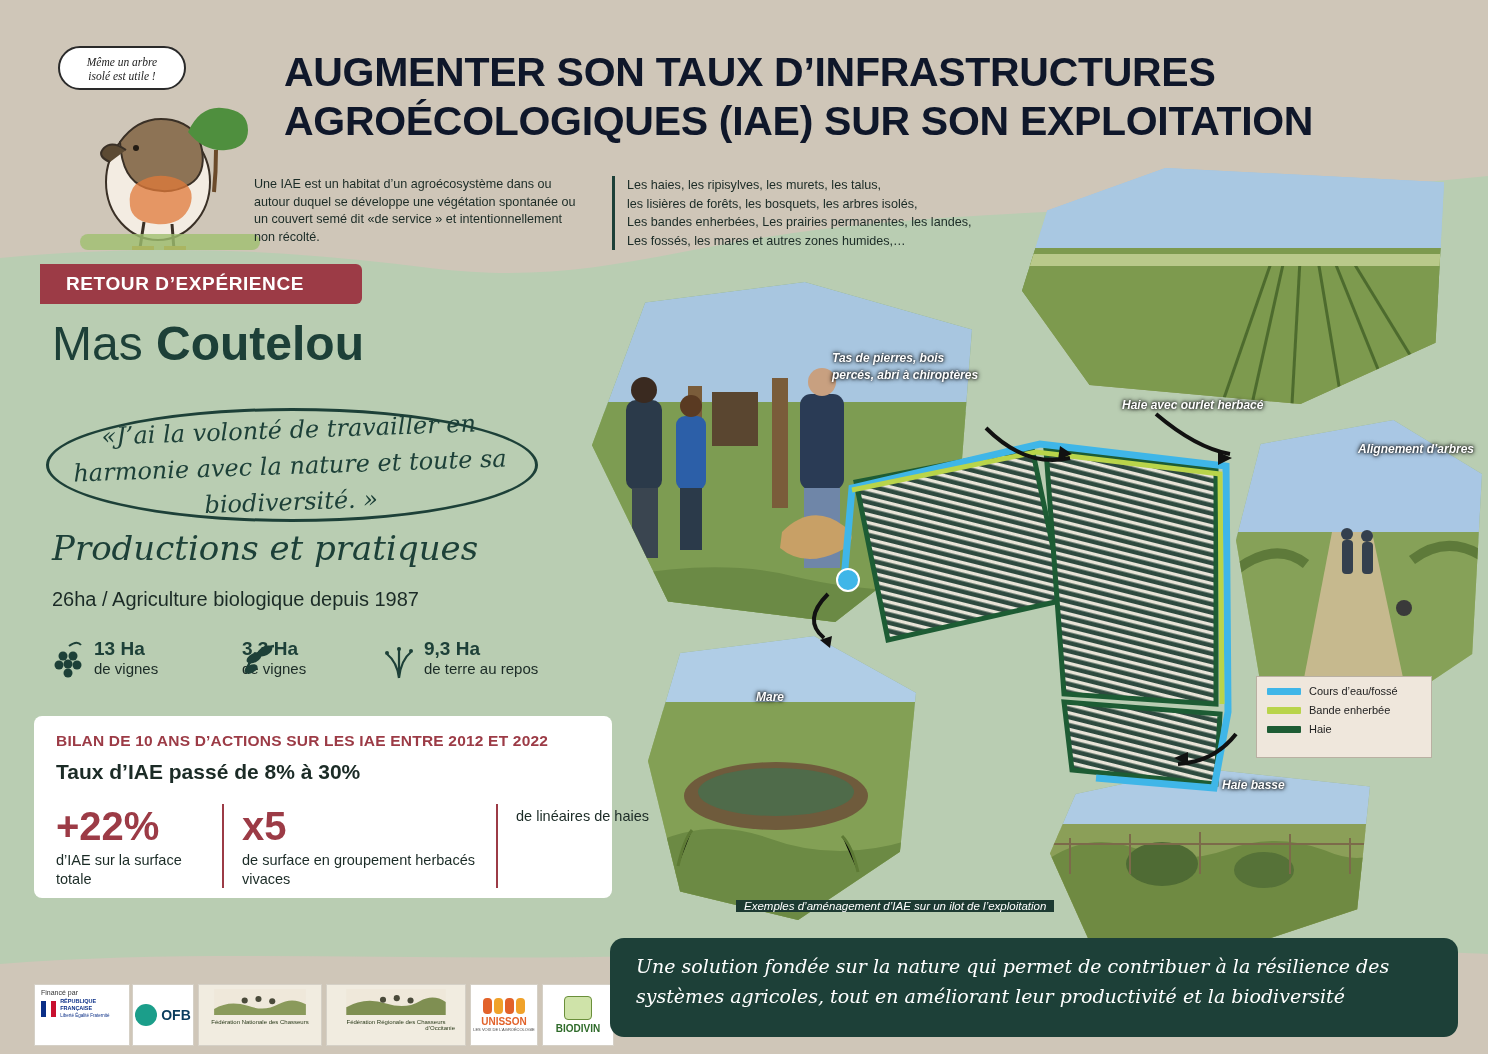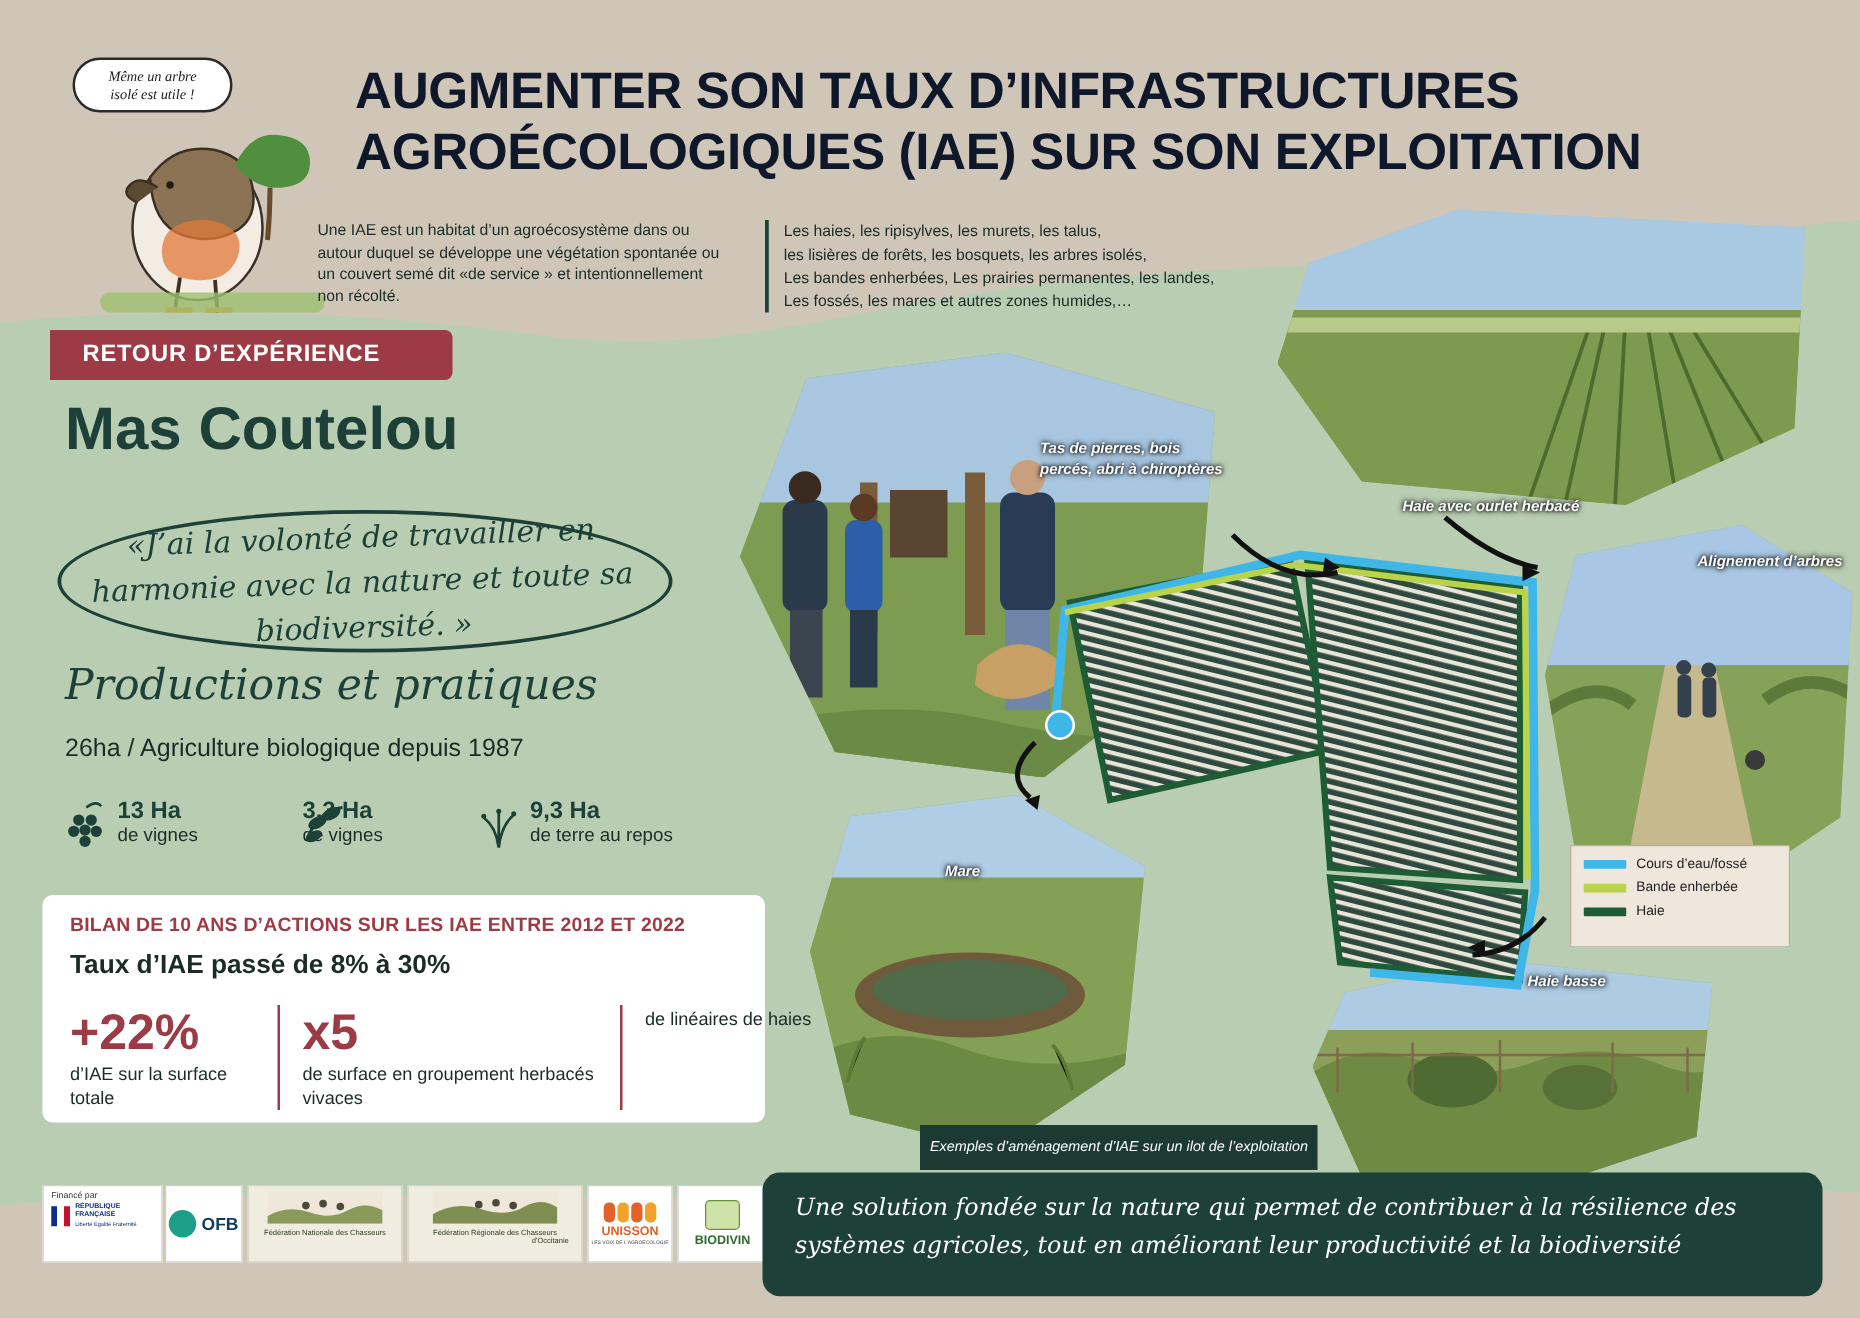--- a/index.html
+++ b/index.html
@@ -39,21 +39,21 @@
 
   
   .retour{
     position:absolute;left:40px;top:264px;width:322px;height:40px;background:#9c3b46;color:#fff;
     font-size:19px;font-weight:bold;letter-spacing:0.6px;line-height:40px;padding-left:26px;box-sizing:border-box;
     border-radius:0 6px 6px 0;
   }
   .mas{
     position:absolute;left:52px;top:316px;font-size:48px;color:#1d4038;font-weight:bold;
   }
-  .mas .light{font-weight:bold;}
+  .mas .light{font-weight:normal;}
   .quote-ell{
     position:absolute;left:46px;top:408px;width:486px;height:108px;border:3px solid #1d4038;border-radius:50%/50%;
   }
   .quote-txt{
     position:absolute;left:60px;top:412px;width:460px;text-align:center;
     font-family:"DejaVu Serif",serif;font-style:italic;font-size:24px;line-height:36px;color:#1d4038;
     transform:rotate(-2deg);
   }
   .prod-title{
     position:absolute;left:52px;top:528px;font-size:34px;color:#1d4038;font-style:italic;
@@ -73,39 +73,39 @@
     position:absolute;left:34px;top:716px;width:578px;height:182px;background:#ffffff;border-radius:8px;
   }
   .bilan-title{position:absolute;left:22px;top:16px;font-size:15.5px;font-weight:bold;color:#9c3b46;letter-spacing:0.2px;}
   .bilan-sub{position:absolute;left:22px;top:44px;font-size:21px;font-weight:bold;color:#1b2b26;}
   .kpi{position:absolute;top:88px;}
   .kpi .big{font-size:40px;font-weight:bold;color:#9c3b46;line-height:44px;}
   .kpi .txt{font-size:14.5px;color:#1b2b26;line-height:19px;margin-top:3px;}
   .kpi-sep{position:absolute;top:88px;width:2px;height:84px;background:#9c3b46;}
 
   
-  .logobar{position:absolute;left:28px;top:948px;width:580px;height:62px;}
+  .logobar{position:absolute;left:28px;top:984px;width:580px;height:62px;}
   .logo{position:absolute;top:0;height:62px;background:#fff;border:1px solid #d5d0c6;box-sizing:border-box;}
   .logo-cap{font-size:7px;color:#333;text-align:center;}
 
   
   .photo{position:absolute;overflow:hidden;}
   .cap{
     position:absolute;color:#fff;font-size:12px;font-style:italic;font-weight:bold;
     text-shadow:0 0 3px #000,0 0 5px #000;
   }
   .legend{
     position:absolute;left:1256px;top:676px;width:176px;height:82px;background:#efe7dc;border:1px solid #b9b0a2;
     padding:8px 10px;box-sizing:border-box;
   }
   .legend-row{display:flex;align-items:center;margin-bottom:7px;font-size:11px;color:#222;}
   .legend-sw{width:34px;height:7px;margin-right:8px;border-radius:1px;}
   .mapcap{
     position:absolute;left:736px;top:900px;background:#1d3a32;color:#fff;font-size:11.5px;
-    padding:12px 8px;font-style:italic;
+    padding:0 8px;font-style:italic;
   }
   .bottom-banner{
     position:absolute;left:610px;top:938px;width:848px;height:99px;background:#1d4038;border-radius:14px;
     color:#fff;font-family:"DejaVu Serif",serif;font-style:italic;font-size:19px;line-height:30px;
     padding:13px 26px;box-sizing:border-box;
   }
 </style>
 </head>
 <body>
 

